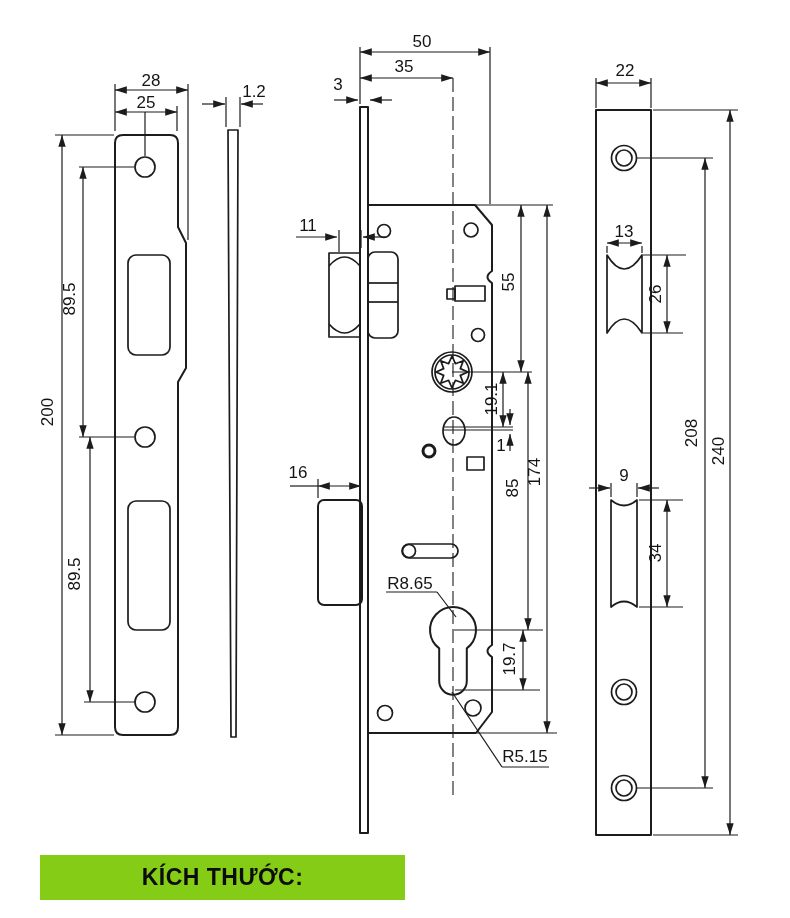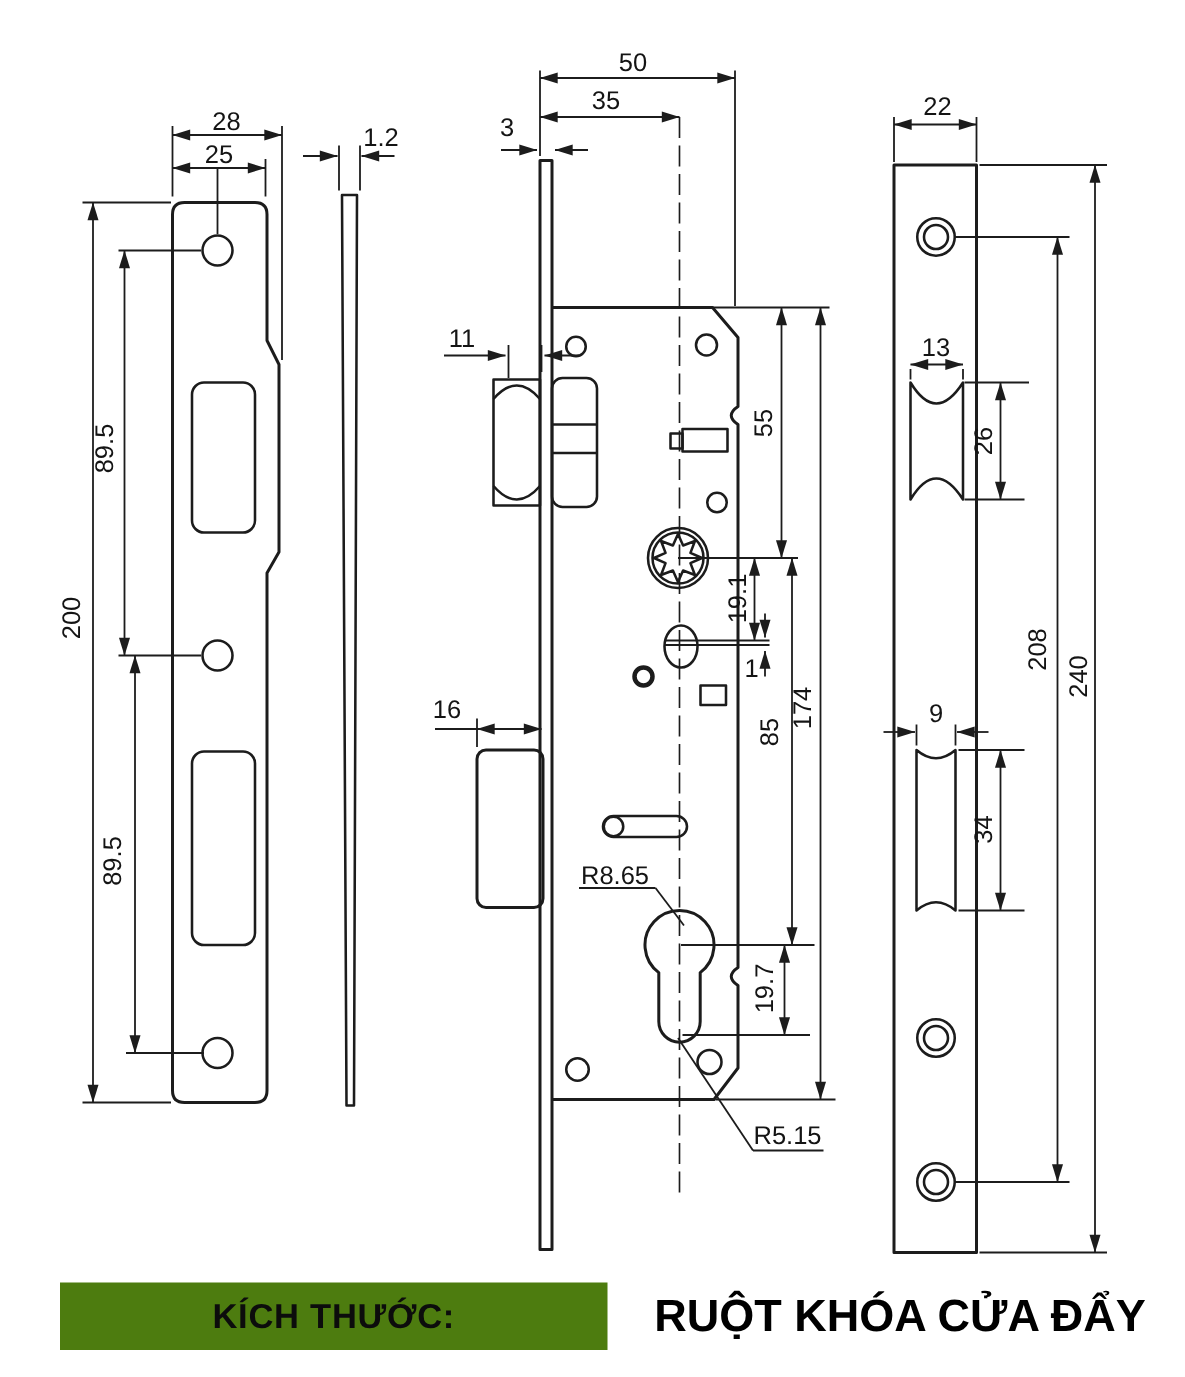--- a/index.html
+++ b/index.html
@@ -7,21 +7,21 @@
          font-family:"Liberation Sans",sans-serif;}
   svg{position:absolute;left:0;top:0;}
   .ol{stroke:#1c1c1c;stroke-width:2;fill:none;stroke-linejoin:round;}
   .ol2{stroke:#1c1c1c;stroke-width:1.7;fill:none;stroke-linejoin:round;}
   .dl{stroke:#1c1c1c;stroke-width:1.2;fill:none;}
   .cl{stroke:#1c1c1c;stroke-width:1.1;fill:none;stroke-dasharray:14 5;}
   .bold{stroke-width:3;}
   .dt{font-family:"Liberation Sans",sans-serif;font-size:17px;fill:#141414;
       text-anchor:middle;dominant-baseline:middle;}
   #footer-size-box{position:absolute;left:40px;top:855px;width:365px;height:45px;
-      background:#4d7c0f;display:flex;align-items:center;justify-content:center;gap:9px;}
+      background:#84cc16;display:flex;align-items:center;justify-content:center;gap:9px;}
   #footer-size-box .lbl{font-size:23px;font-weight:bold;color:#0c0c0c;letter-spacing:.5px;}
   #footer-size-box .val{font-size:26px;color:#0c0c0c;}
   #footer-title{position:absolute;left:420px;top:855px;width:360px;height:45px;
       display:flex;align-items:center;justify-content:center;
       font-size:30px;font-weight:bold;color:#000;white-space:nowrap;}
 </style>
 </head>
 <body>
 
 <div id="stage">
@@ -209,14 +209,13 @@
     <line class="dl" x1="653" y1="110" x2="738" y2="110"></line>
     <line class="dl" x1="653" y1="835" x2="738" y2="835"></line>
     <line class="dl" x1="730" y1="110" x2="730" y2="835" marker-start="url(#arr)" marker-end="url(#arr)"></line>
     <text class="dt" transform="rotate(-90 720 451)" x="720" y="451">240</text>
   </g>
 </svg>
 
   <div id="footer-size-box">
     <span class="lbl">KÍCH THƯỚC:</span>
   </div>
-  <div id="footer-title">RUỘT KHÓA CỬA ĐẨY</div>
 </div>
 
 </body></html>

